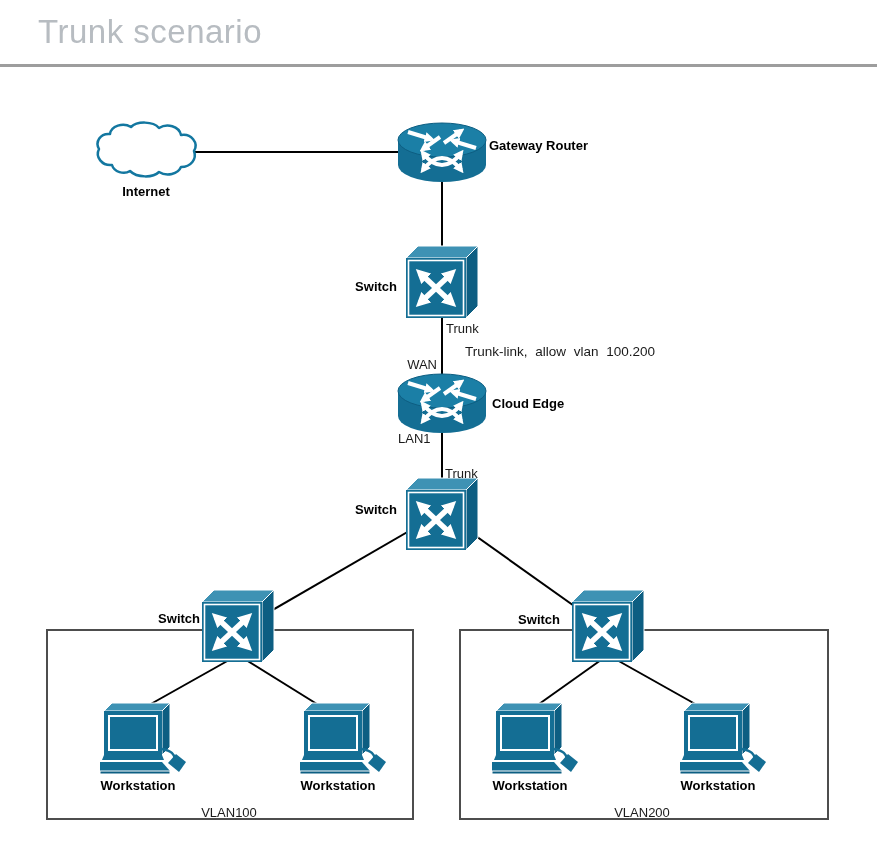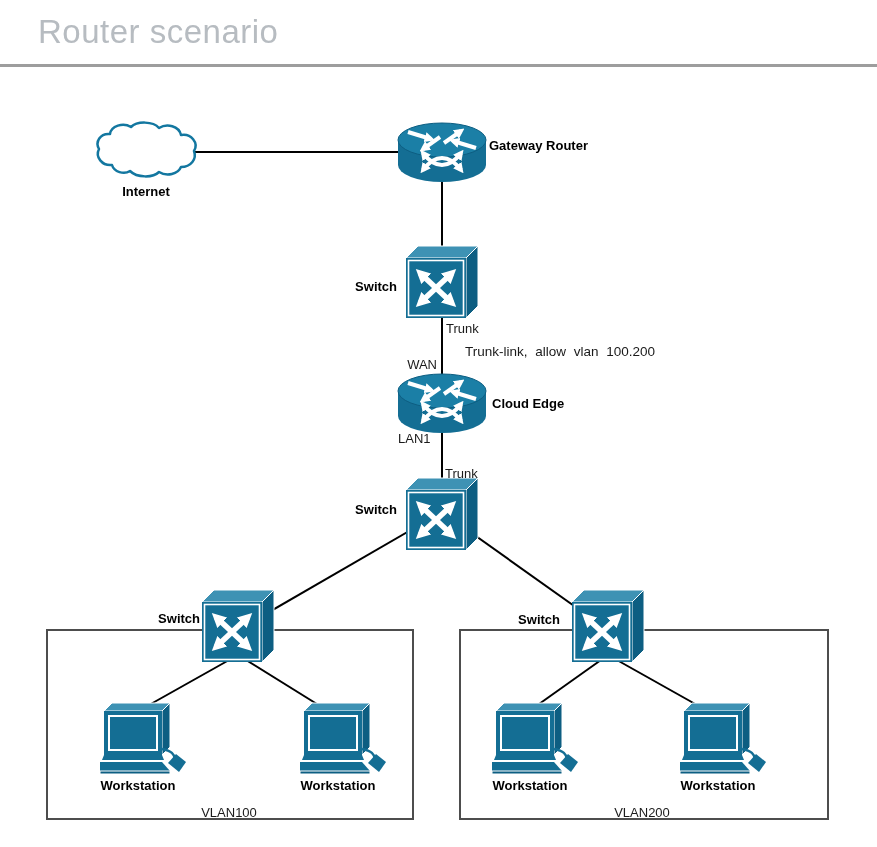--- a/index.html
+++ b/index.html
@@ -18,21 +18,21 @@
   .warr{stroke:#ffffff;fill:none;}
   .wstroke{stroke:#ffffff;fill:none;}
   text.dev {font:bold 13px "Liberation Sans",sans-serif;fill:#000000;}
   text.port{font:13px "Liberation Sans",sans-serif;fill:#1a1a1a;}
   text.note{font:13.5px "Liberation Sans",sans-serif;fill:#1a1a1a;word-spacing:4px;}
 </style>
 </head>
 <body>
 
 <div class="header">
-  <h1>Router scenario</h1>
+  <h1>Trunk scenario</h1>
 </div>
 
 <svg class="canvas" width="877" height="847" viewBox="0 0 877 847" xmlns="http://www.w3.org/2000/svg">
 
   <defs>
     <marker id="ah" viewBox="0 0 10 10" refX="6" refY="5" markerWidth="2.6" markerHeight="2.6" orient="auto-start-reverse" markerUnits="strokeWidth">
       <path d="M0,0 L10,5 L0,10 Z" fill="#ffffff"></path>
     </marker>
 
     <symbol id="sym-cloud" viewBox="0 0 104 60" overflow="visible">

